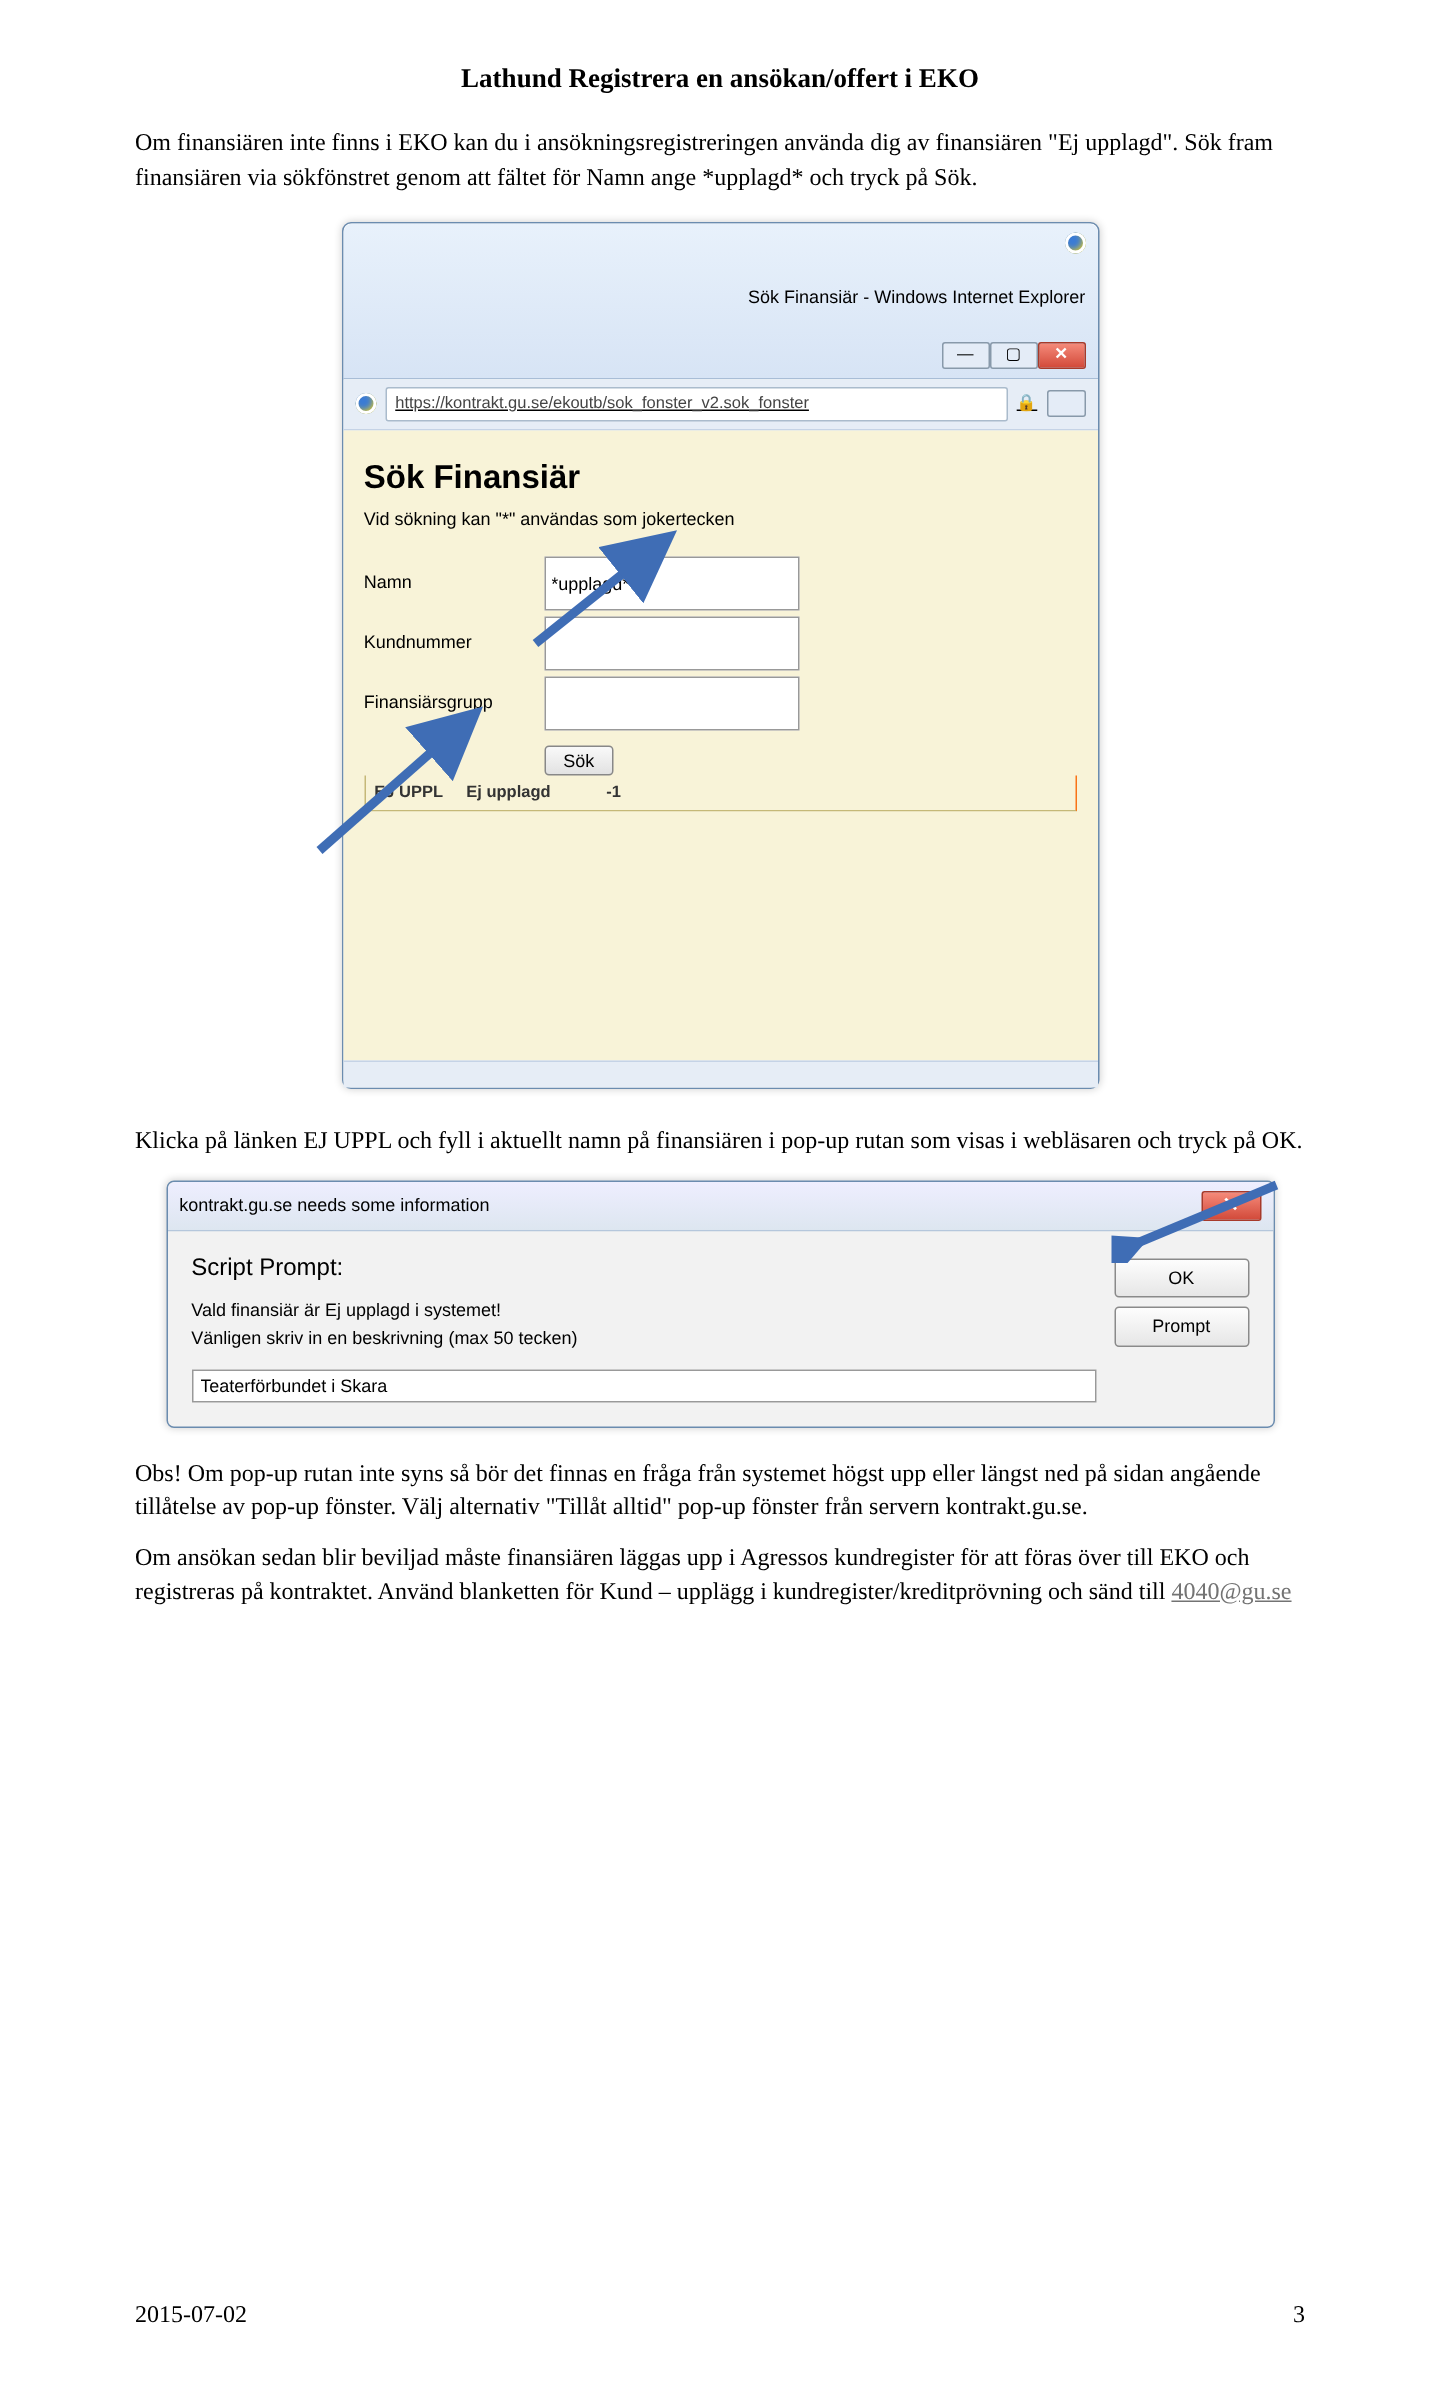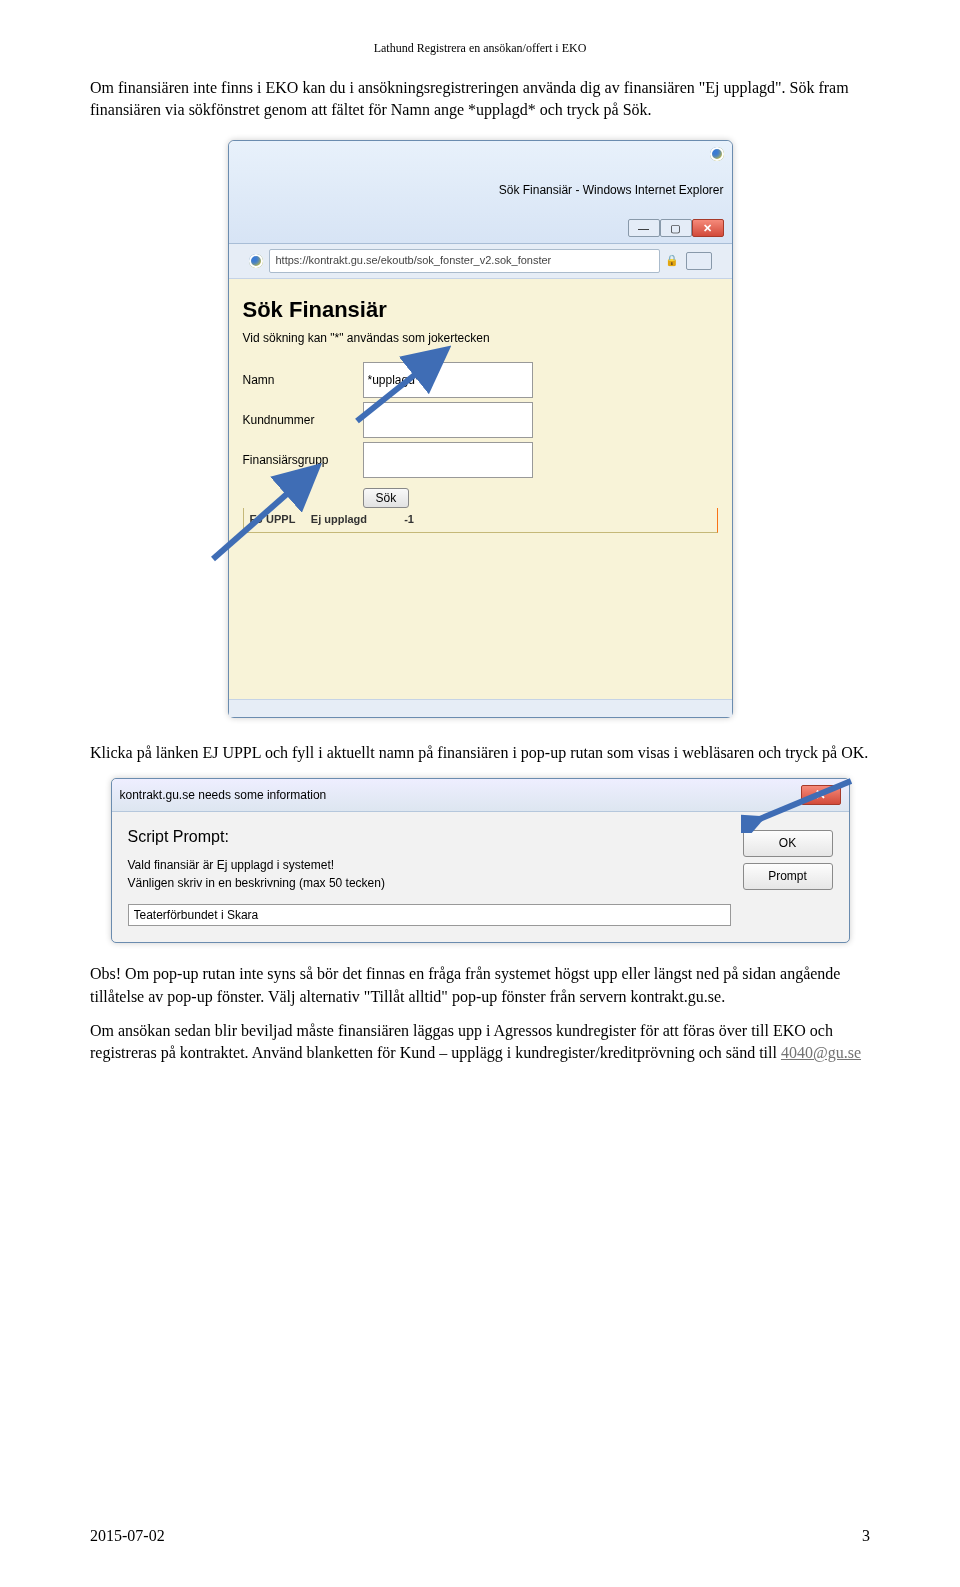--- a/index.html
+++ b/index.html
@@ -1,28 +1,28 @@
 <!DOCTYPE html>
 <html><head>
 <meta charset="utf-8">
 <style>
 * { box-sizing: border-box; margin: 0; padding: 0; }
 body { font-family: "Times New Roman", serif; font-size: 16px; line-height: 1.4; background: #fff; color: #000; width: 960px; margin: 0 auto; padding: 40px 90px 20px 90px; }
-.title { text-align: center; font-weight: normal; font-size: 12px; margin-bottom: 20px; }
+.title { text-align: center; font-weight: bold; font-size: 18px; margin-bottom: 20px; }
 .para { margin: 12px 0; }
 a { color: #737373; text-decoration: underline; }
 .footer { position: relative; margin-top: 460px; display: flex; justify-content: space-between; }
 
 
 .win { border: 1px solid #6b8caf; border-radius: 6px; font-family: "Segoe UI", Arial, sans-serif; font-size: 12px; background: #fff; margin: 18px auto 24px auto; width: 505px; position: relative; box-shadow: 0 0 6px rgba(0,0,0,.2); }
 .titlebar { background: linear-gradient(#e8f1fb,#d7e4f5); border-bottom: 1px solid #a8bdd6; padding: 6px 8px; border-radius: 6px 6px 0 0; display: flex; align-items: flex-end; gap: 21px; flex-direction: column; }
 .winbtns { margin-left: auto; display: flex; gap: 0; }
 .winbtn { width: 32px; height: 18px; border: 1px solid #89a; background: #e4ecf7; border-radius: 2px; display: flex; align-items: center; justify-content: center; font-size: 11px; }
 .winbtn.close { background: linear-gradient(#f58a7a,#d24a3a); color: #fff; border-color: #a73a2a; font-weight: bold; }
-.addressbar { background: #e6edf6; border-bottom: 1px solid #c5d3e6; padding: 5px 20px; display: flex; align-items: center; gap: 6px; }
+.addressbar { background: #e6edf6; border-bottom: 1px solid #c5d3e6; padding: 5px 8px; display: flex; align-items: center; gap: 6px; text-decoration: underline; }
 .urlfield { flex: 1; background: #fff; border: 1px solid #abc; border-radius: 2px; padding: 3px 6px; font-size: 11px; color: #444; overflow: hidden; white-space: nowrap; }
 .lockrow { display: flex; gap: 6px; align-items: center; }
 .winbody { background: #f8f3d8; padding: 10px 14px 20px 14px; }
 .heading { font-size: 22px; font-weight: bold; font-family: Arial, sans-serif; margin: 6px 0 4px 0; }
 .subtext { font-size: 12px; margin-bottom: 16px; }
 .formrow { display: flex; align-items: center; margin: 4px 0; }
 .formrow label { width: 120px; font-size: 12px; }
 .formrow input { width: 170px; border: 1px solid #999; background: #fff; font-size: 12px; padding: 2px 4px; height: 36px; }
 .sokbtn { margin-left: 120px; margin-top: 6px; border: 1px solid #888; background: linear-gradient(#f9f9f9,#e2e2e2); padding: 2px 12px; font-size: 12px; border-radius: 3px; }
 .thead { background: #e5e0b8; margin-top: 26px; border: 1px solid #c5b878; }

